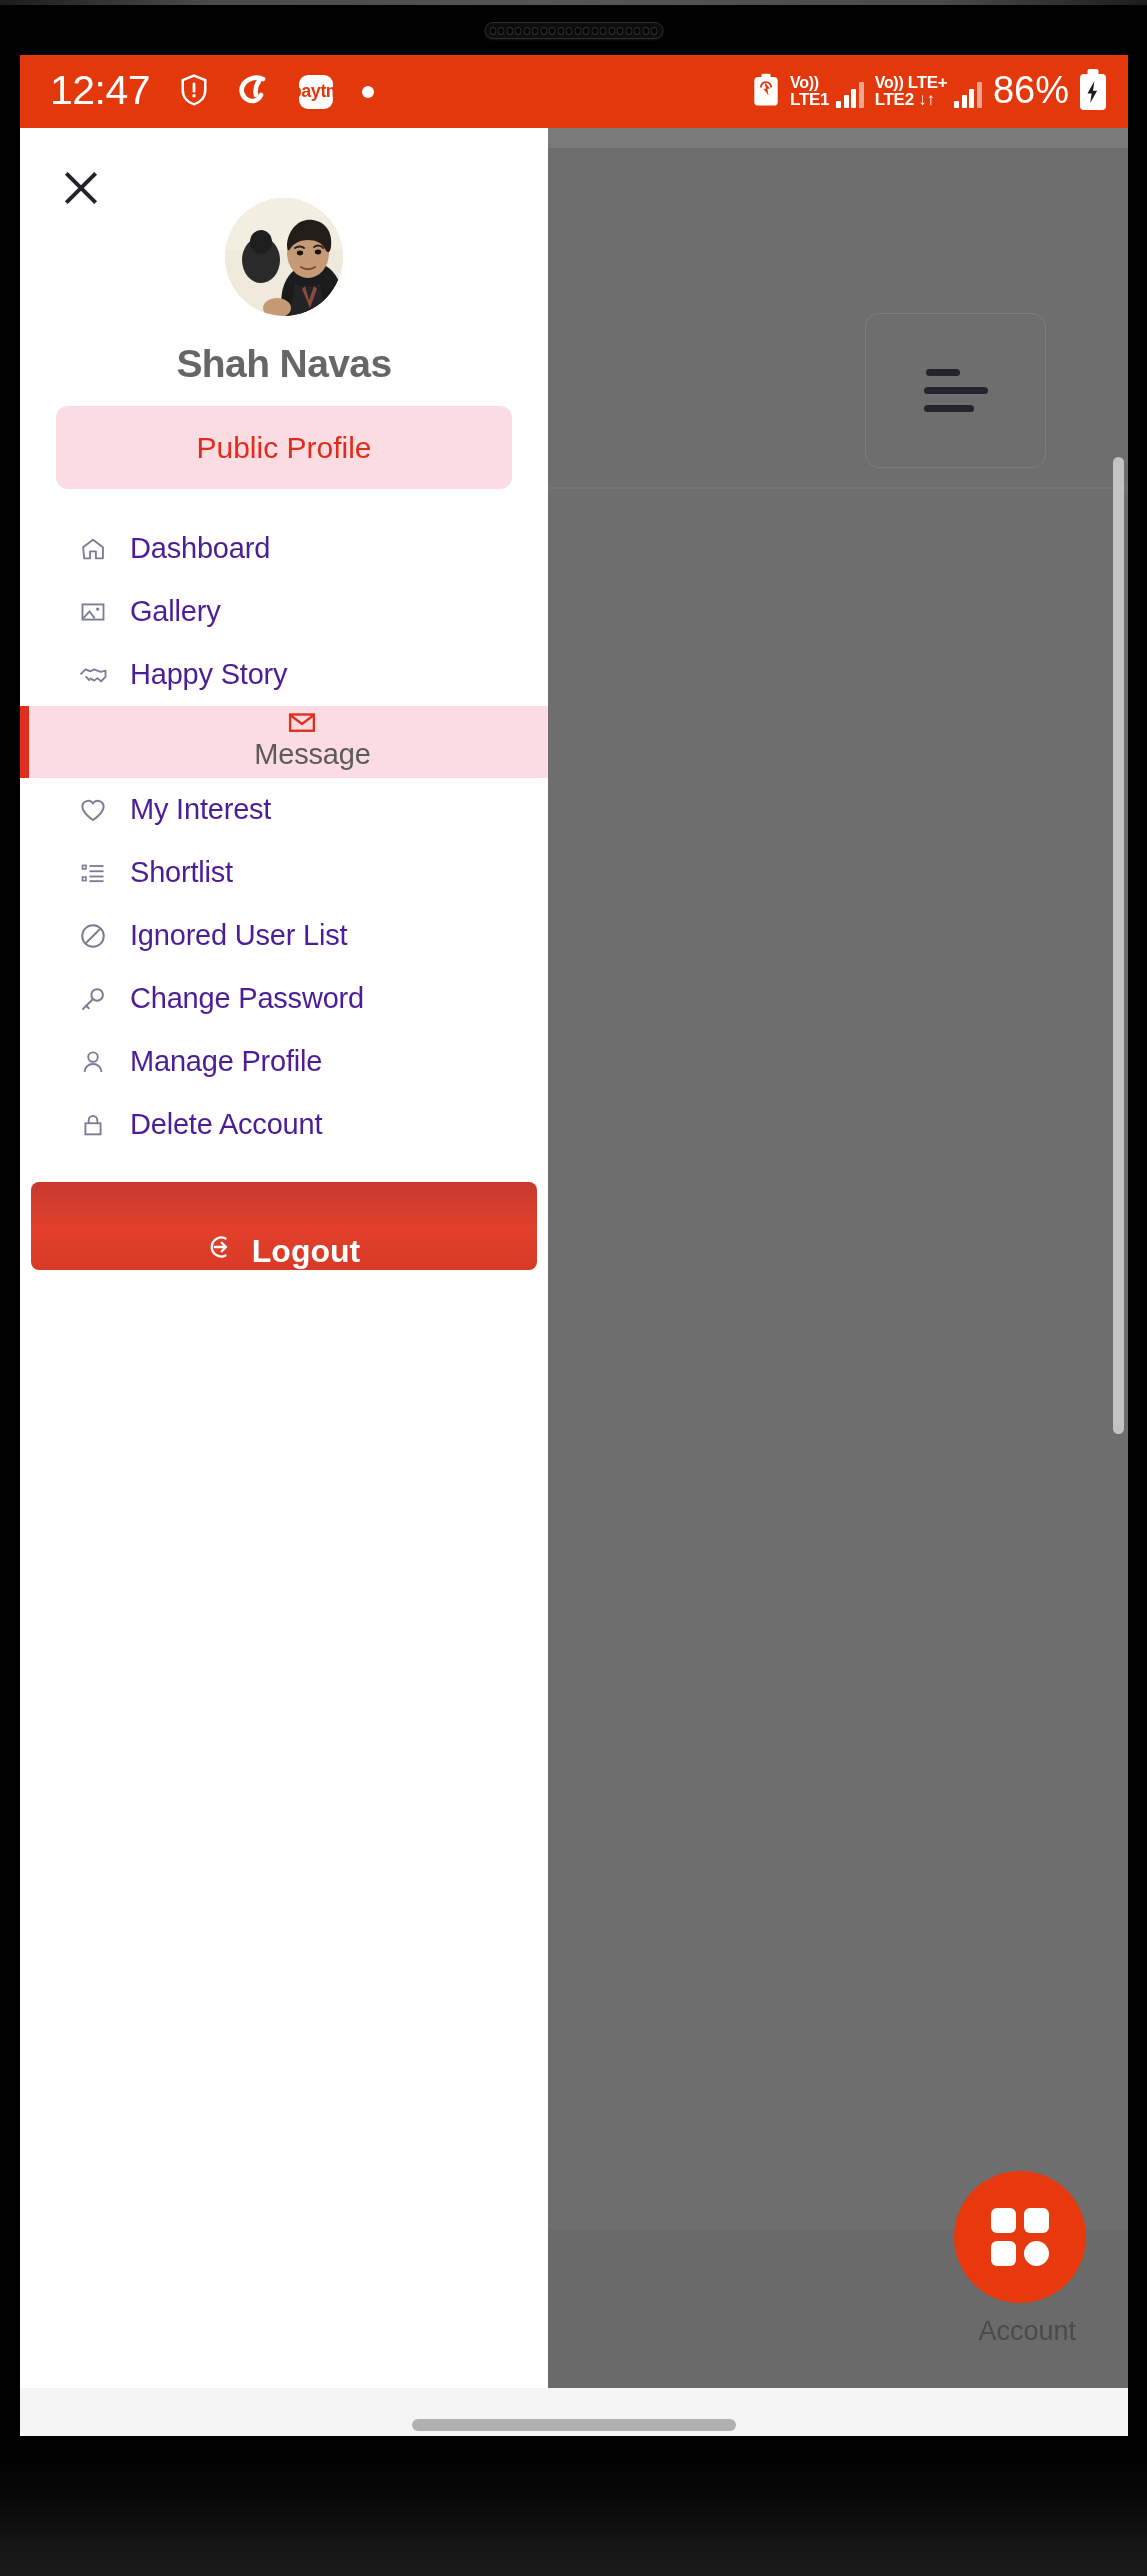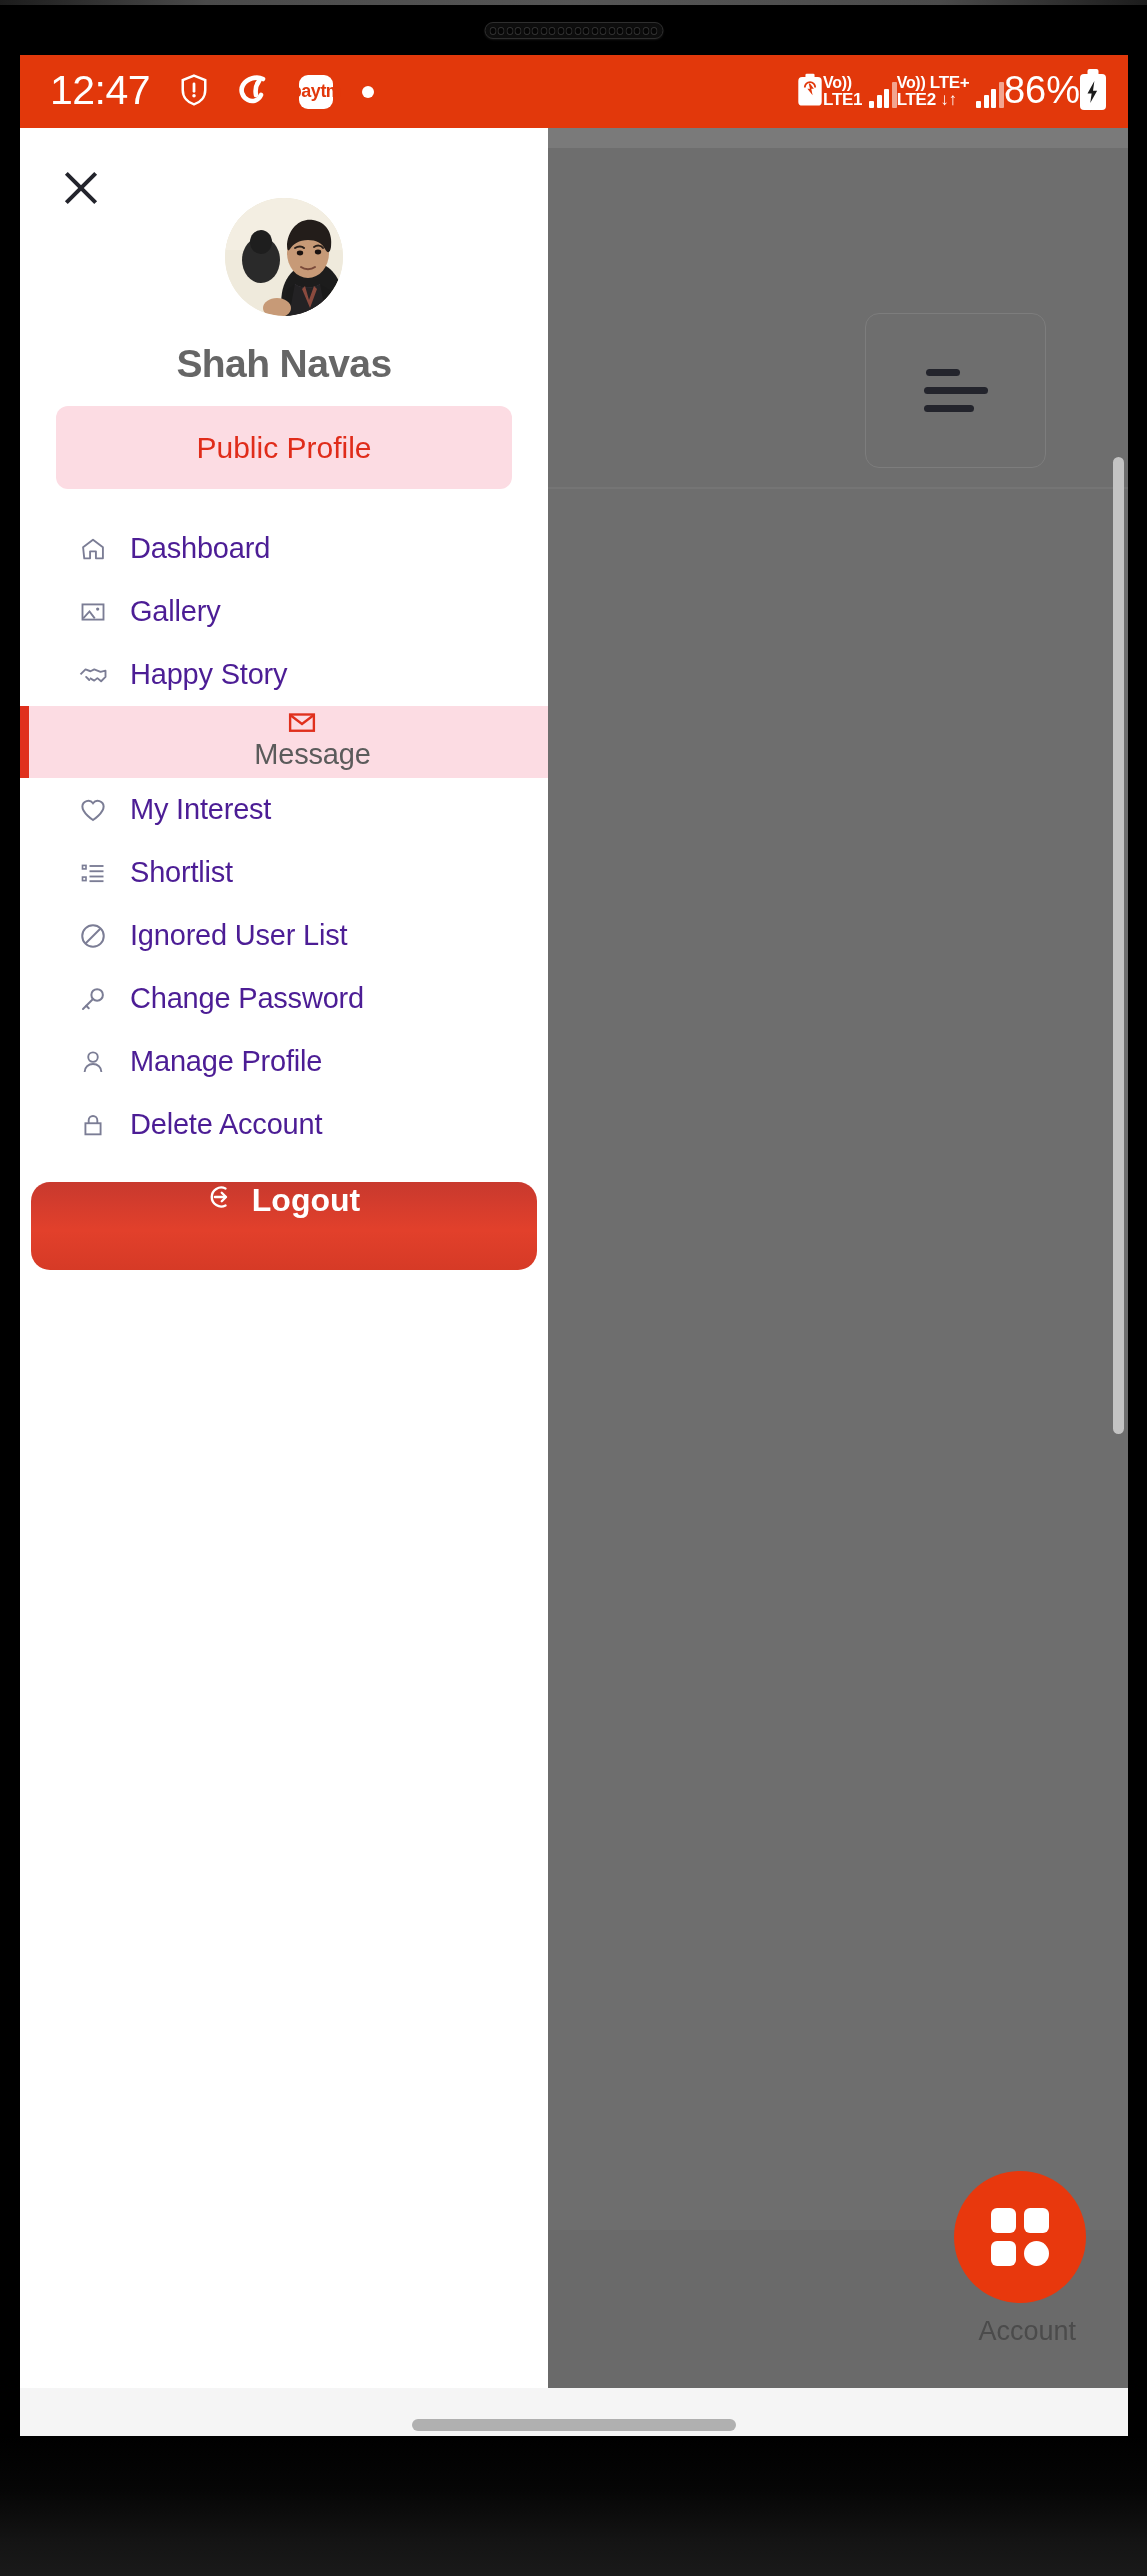--- a/index.html
+++ b/index.html
@@ -63,21 +63,21 @@
   .sb-icon { display: block; }
   #paytm-icon {
     width: 34px; height: 34px; border-radius: 9px; background: #fff;
     display: flex; align-items: center; justify-content: center;
     font-size: 18px; font-weight: 700; color: #e2380b; letter-spacing: -0.5px;
   }
   #status-dot {
     width: 12px; height: 12px; border-radius: 50%; background: #fff;
   }
   #status-right {
-    margin-left: auto; display: flex; align-items: center; gap: 0;
+    margin-left: auto; display: flex; align-items: center; gap: 11px;
   }
   .net-group { display: flex; align-items: flex-end; gap: 7px; }
   .net-text {
     font-size: 17px; font-weight: 700; line-height: 0.95;
     text-align: left; letter-spacing: -0.3px;
   }
   .net-text .vo { font-size: 16px; }
   .bars { display: flex; align-items: flex-end; gap: 2.5px; height: 26px; }
   .bars i { display: block; width: 5px; background: #fff; border-radius: 1px; }
   .bars i:nth-child(1) { height: 7px; }
@@ -210,23 +210,23 @@
   .menu-item.active { background: #fcdce3; height: 72px; flex-direction: column; }
   .menu-item.active::before {
     content: ""; position: absolute; left: 0; top: 0;
     width: 9px; height: 100%; background: #e0301d;
   }
   .menu-item.active .m-label { color: #5b5b5b; }
 
   #logout-btn {
     margin: 26px auto 0;
     width: 506px; height: 88px;
-    border-radius: 19px;
+    border-radius: 8px;
     background: linear-gradient(180deg,#c8392e 0%,#e2402b 55%,#d63a26 100%);
-    display: flex; align-items: flex-start; justify-content: center; gap: 14px;
+    display: flex; align-items: flex-end; justify-content: center; gap: 14px;
     color: #fff; font-size: 32px; font-weight: 700;
   }
 
   
   #home-indicator-area {
     position: absolute; left: 0; bottom: 0;
     width: 1108px; height: 73px;
     background: #f5f5f5;
     display: flex; align-items: center; justify-content: center;
   }

